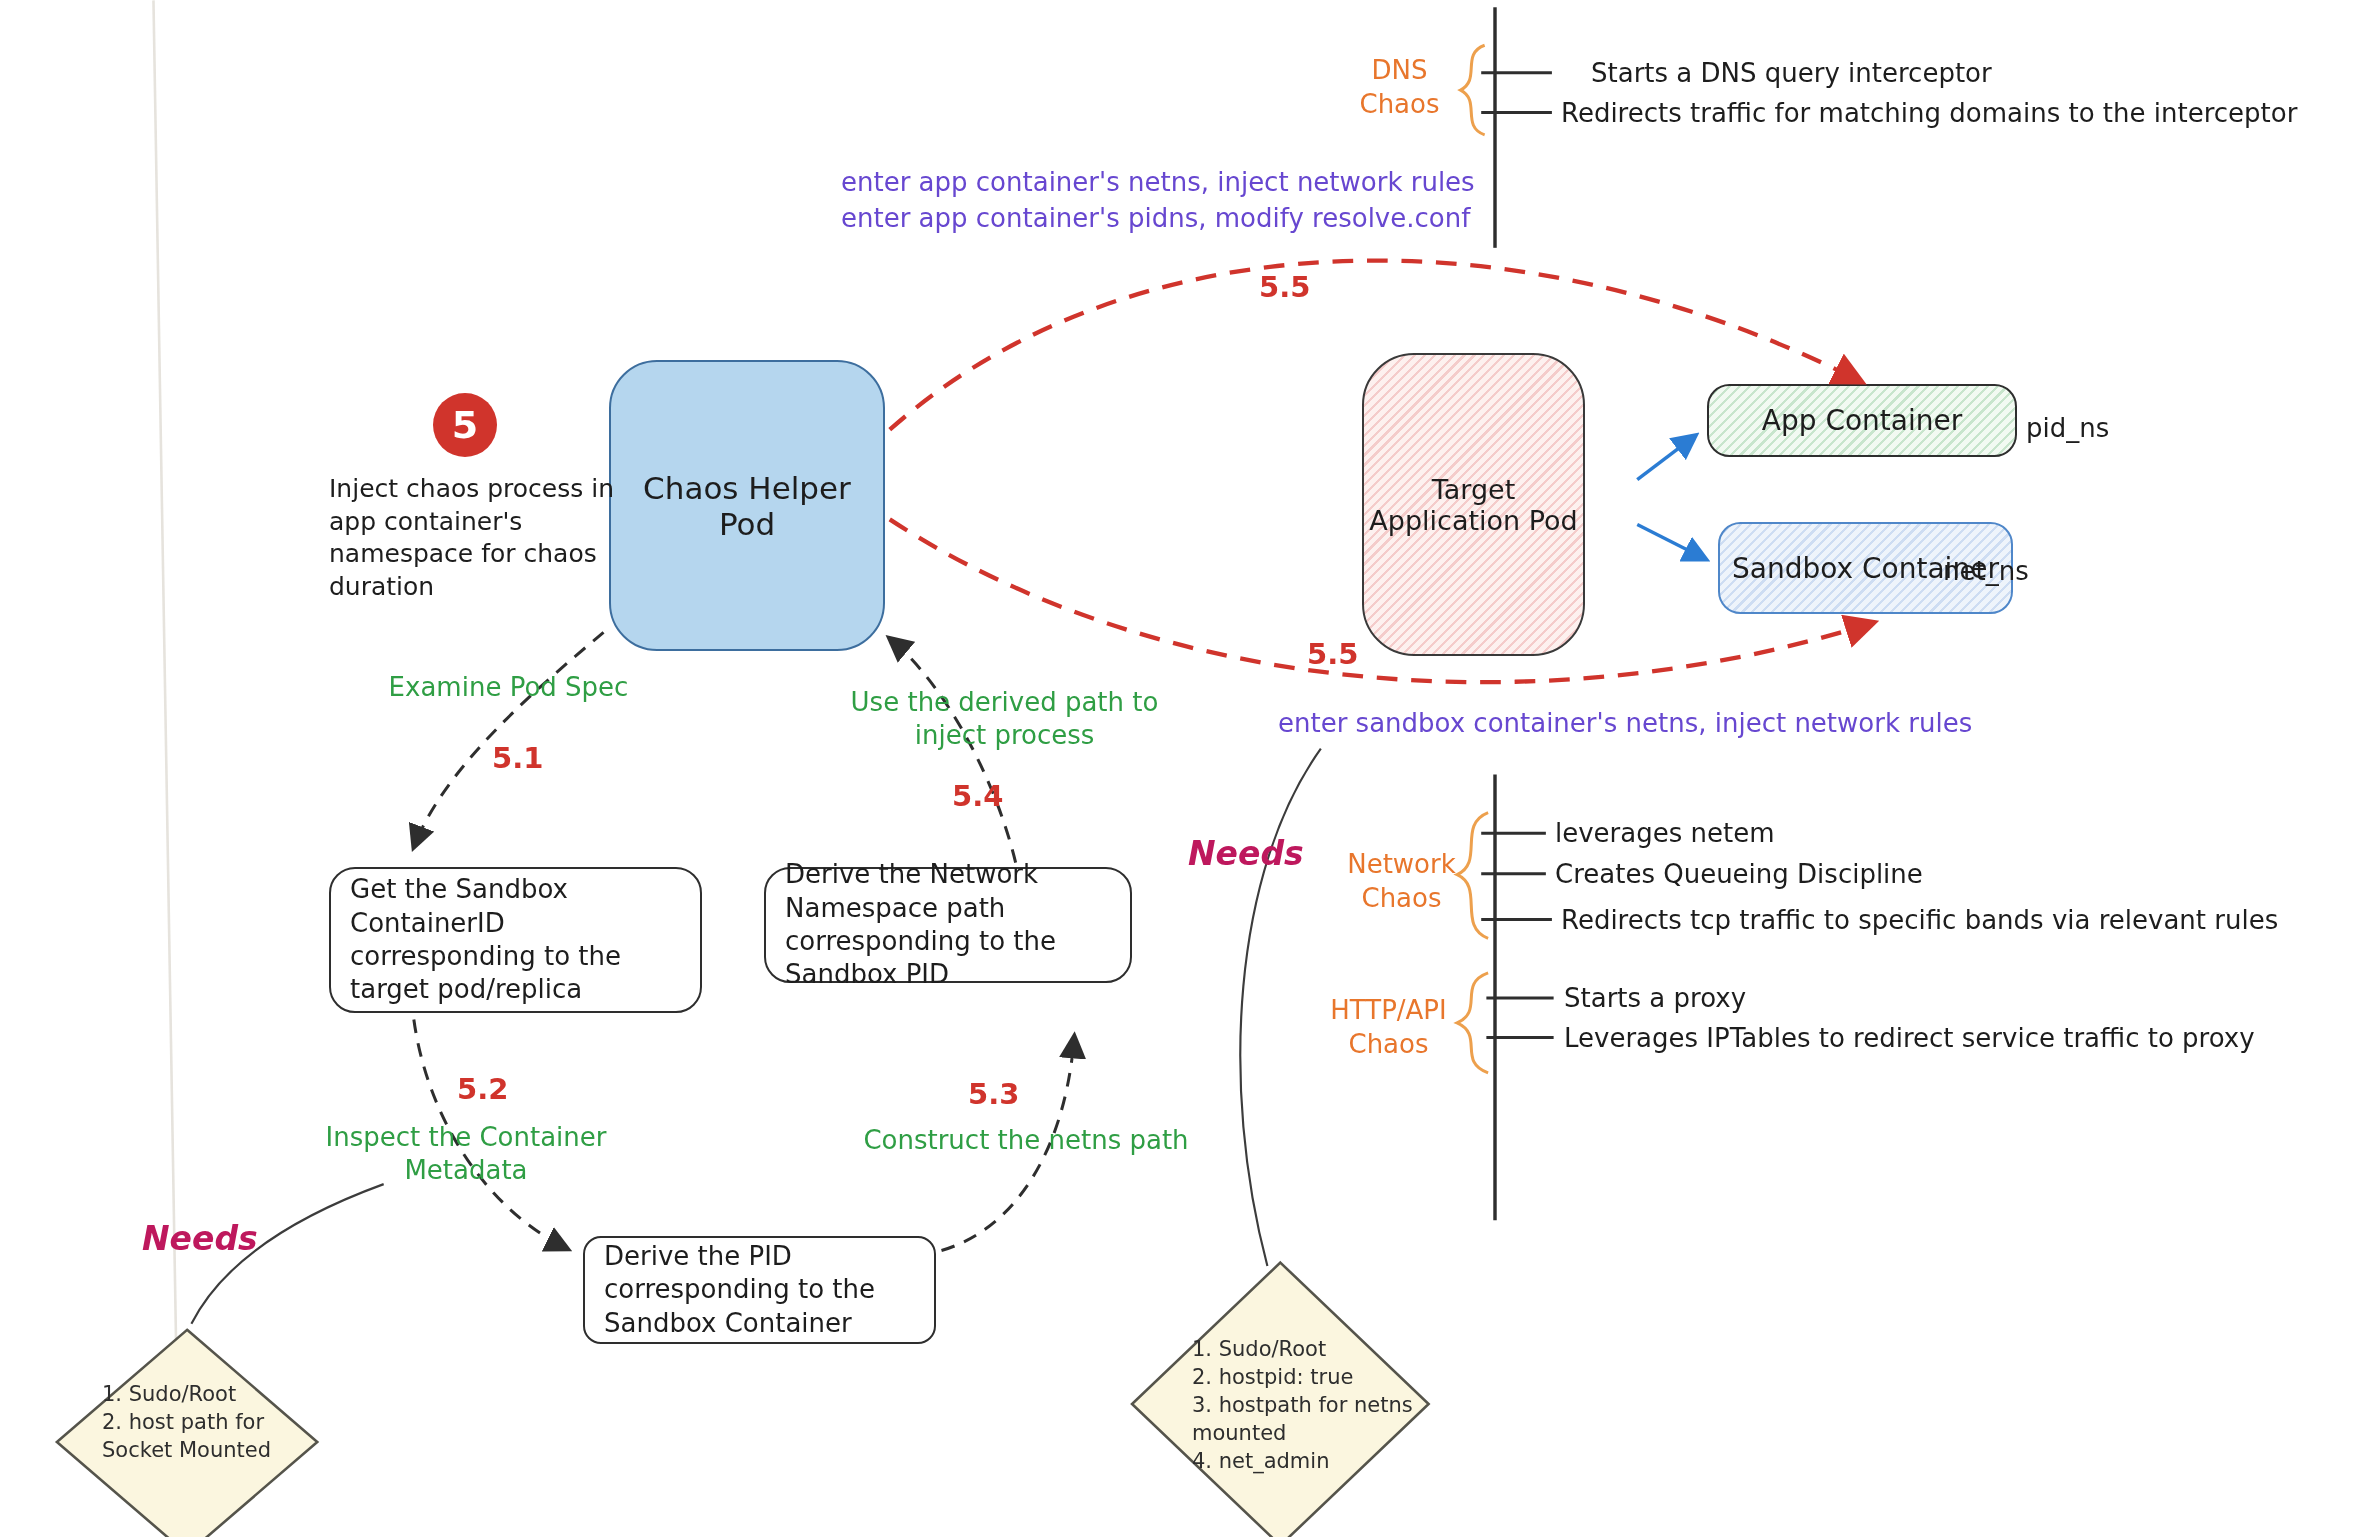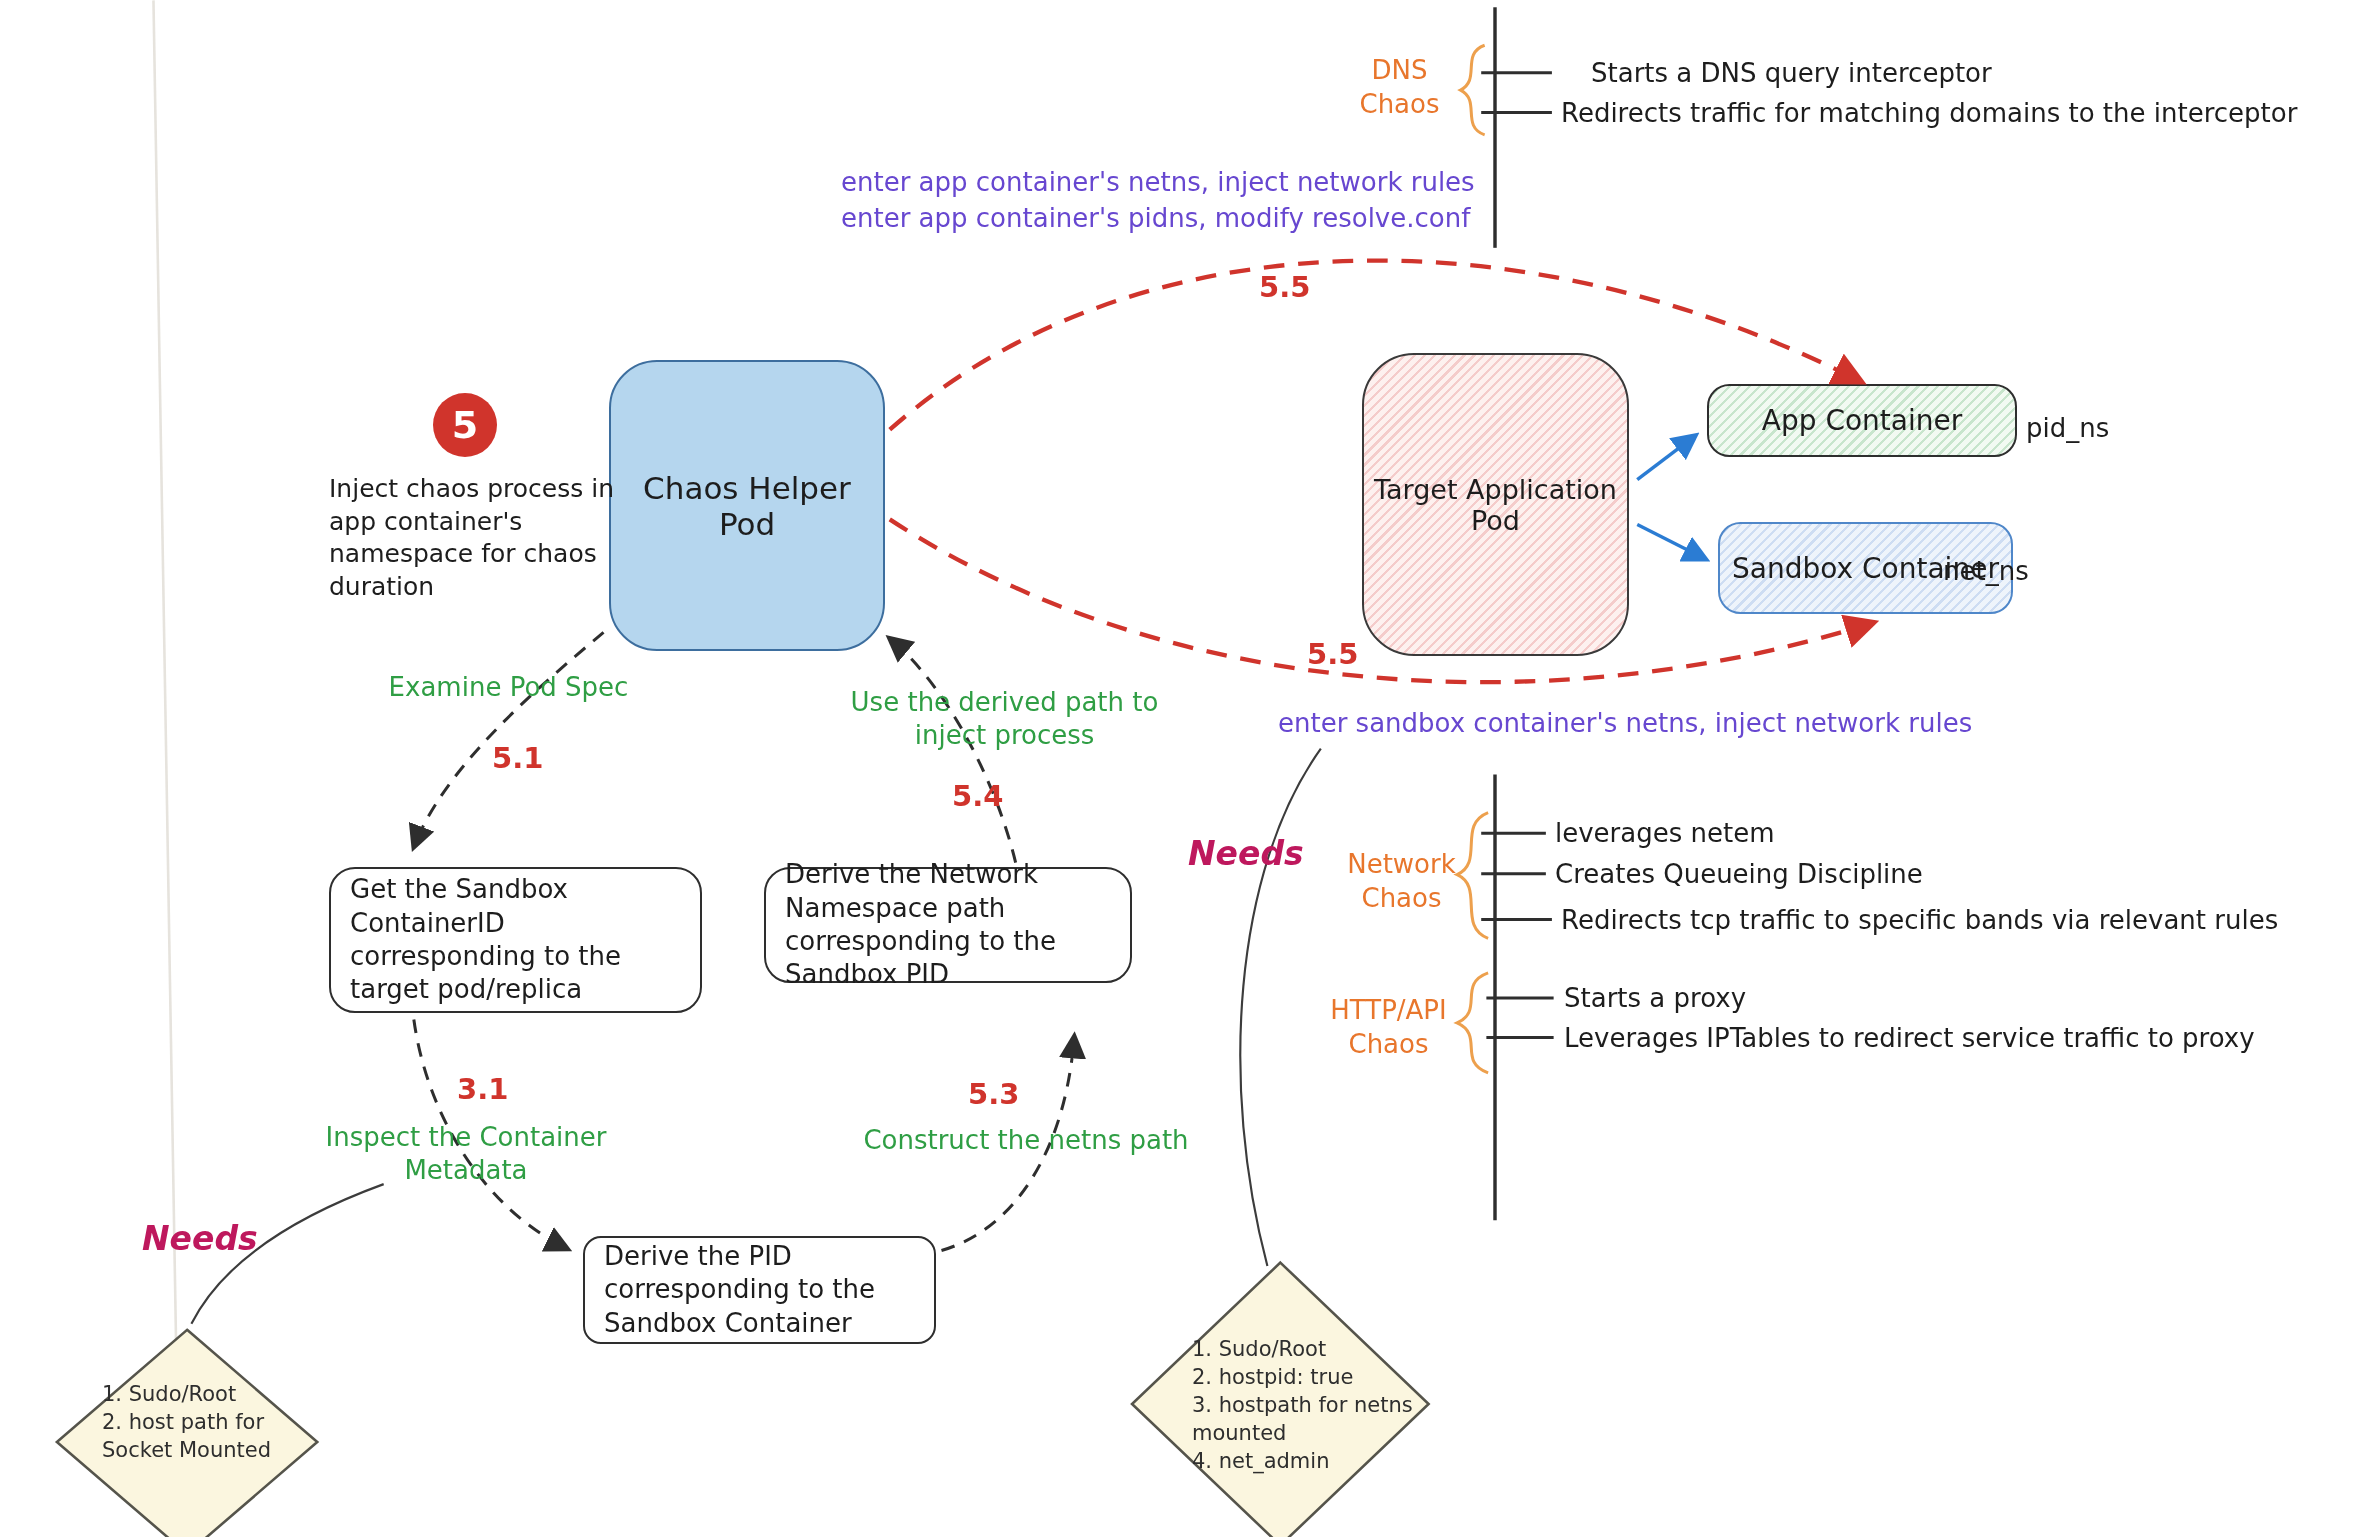--- a/index.html
+++ b/index.html
@@ -32,21 +32,21 @@
 </style>
 </head>
 <body>
 
 <div class="canvas">
 
   <div class="node" style="left:609px;top:360px;width:276px;height:291px;border:2.6px solid #3d6e9e;border-radius:48px;background:#b5d6ee;font-size:31px;">
     <span>Chaos Helper Pod</span>
   </div>
 
-  <div class="node hatch-pink" style="left:1362px;top:353px;width:267px;height:303px;border:2.6px solid #3a3a3a;border-radius:52px;font-size:27px;padding:5.2px;">
+  <div class="node hatch-pink" style="left:1362px;top:353px;width:223px;height:303px;border:2.6px solid #3a3a3a;border-radius:52px;font-size:27px;padding:5.2px;">
     <span>Target Application Pod</span>
   </div>
 
   <div class="node hatch-green" style="left:1707px;top:384px;width:310px;height:73px;border:2.6px solid #2e2e2e;border-radius:22.4px;font-size:28px;">
     <span>App Container</span>
   </div>
 
   <div class="node hatch-blue" style="left:1718px;top:522px;width:295px;height:92px;border:2.6px solid #4f87c9;border-radius:22.4px;font-size:28px;">
     <span>Sandbox Container</span>
   </div>
@@ -120,21 +120,21 @@
   <div class="t nowrap" style="left:2026px;top:412px;font-size:26px;">pid_ns</div>
   <div class="t nowrap" style="left:1943px;top:555px;font-size:26px;">net_ns</div>
 
   <div class="t purple nowrap" style="left:841px;top:166px;font-size:26px;">enter app container's netns, inject network rules</div>
   <div class="t purple nowrap" style="left:841px;top:202px;font-size:26px;">enter app container's pidns, modify resolve.conf</div>
   <div class="t purple nowrap" style="left:1278px;top:707px;font-size:26px;">enter sandbox container's netns, inject network rules</div>
 
   <div class="t redlab nowrap" style="left:1259px;top:269px;font-size:29px;">5.5</div>
   <div class="t redlab nowrap" style="left:1307px;top:636px;font-size:29px;">5.5</div>
   <div class="t redlab nowrap" style="left:492px;top:740px;font-size:29px;">5.1</div>
-  <div class="t redlab nowrap" style="left:457px;top:1071px;font-size:29px;">3.1</div>
+  <div class="t redlab nowrap" style="left:457px;top:1071px;font-size:29px;">5.2</div>
   <div class="t redlab nowrap" style="left:968px;top:1076px;font-size:29px;">5.3</div>
   <div class="t redlab nowrap" style="left:952px;top:778px;font-size:29px;">5.4</div>
 
   <div class="t green center" style="left:362px;top:671px;width:293px;font-size:26px;">Examine Pod Spec</div>
   <div class="t green center" style="left:845px;top:686px;width:319px;font-size:26px;">Use the derived path to inject process</div>
   <div class="t green center" style="left:302px;top:1121px;width:328px;font-size:26px;">Inspect the Container Metadata</div>
   <div class="t green center" style="left:862px;top:1124px;width:328px;font-size:26px;">Construct the netns path</div>
 
   <div class="t teal nowrap" style="left:142px;top:1218px;font-size:33px;">Needs</div>
   <div class="t teal nowrap" style="left:1188px;top:833px;font-size:33px;">Needs</div>

